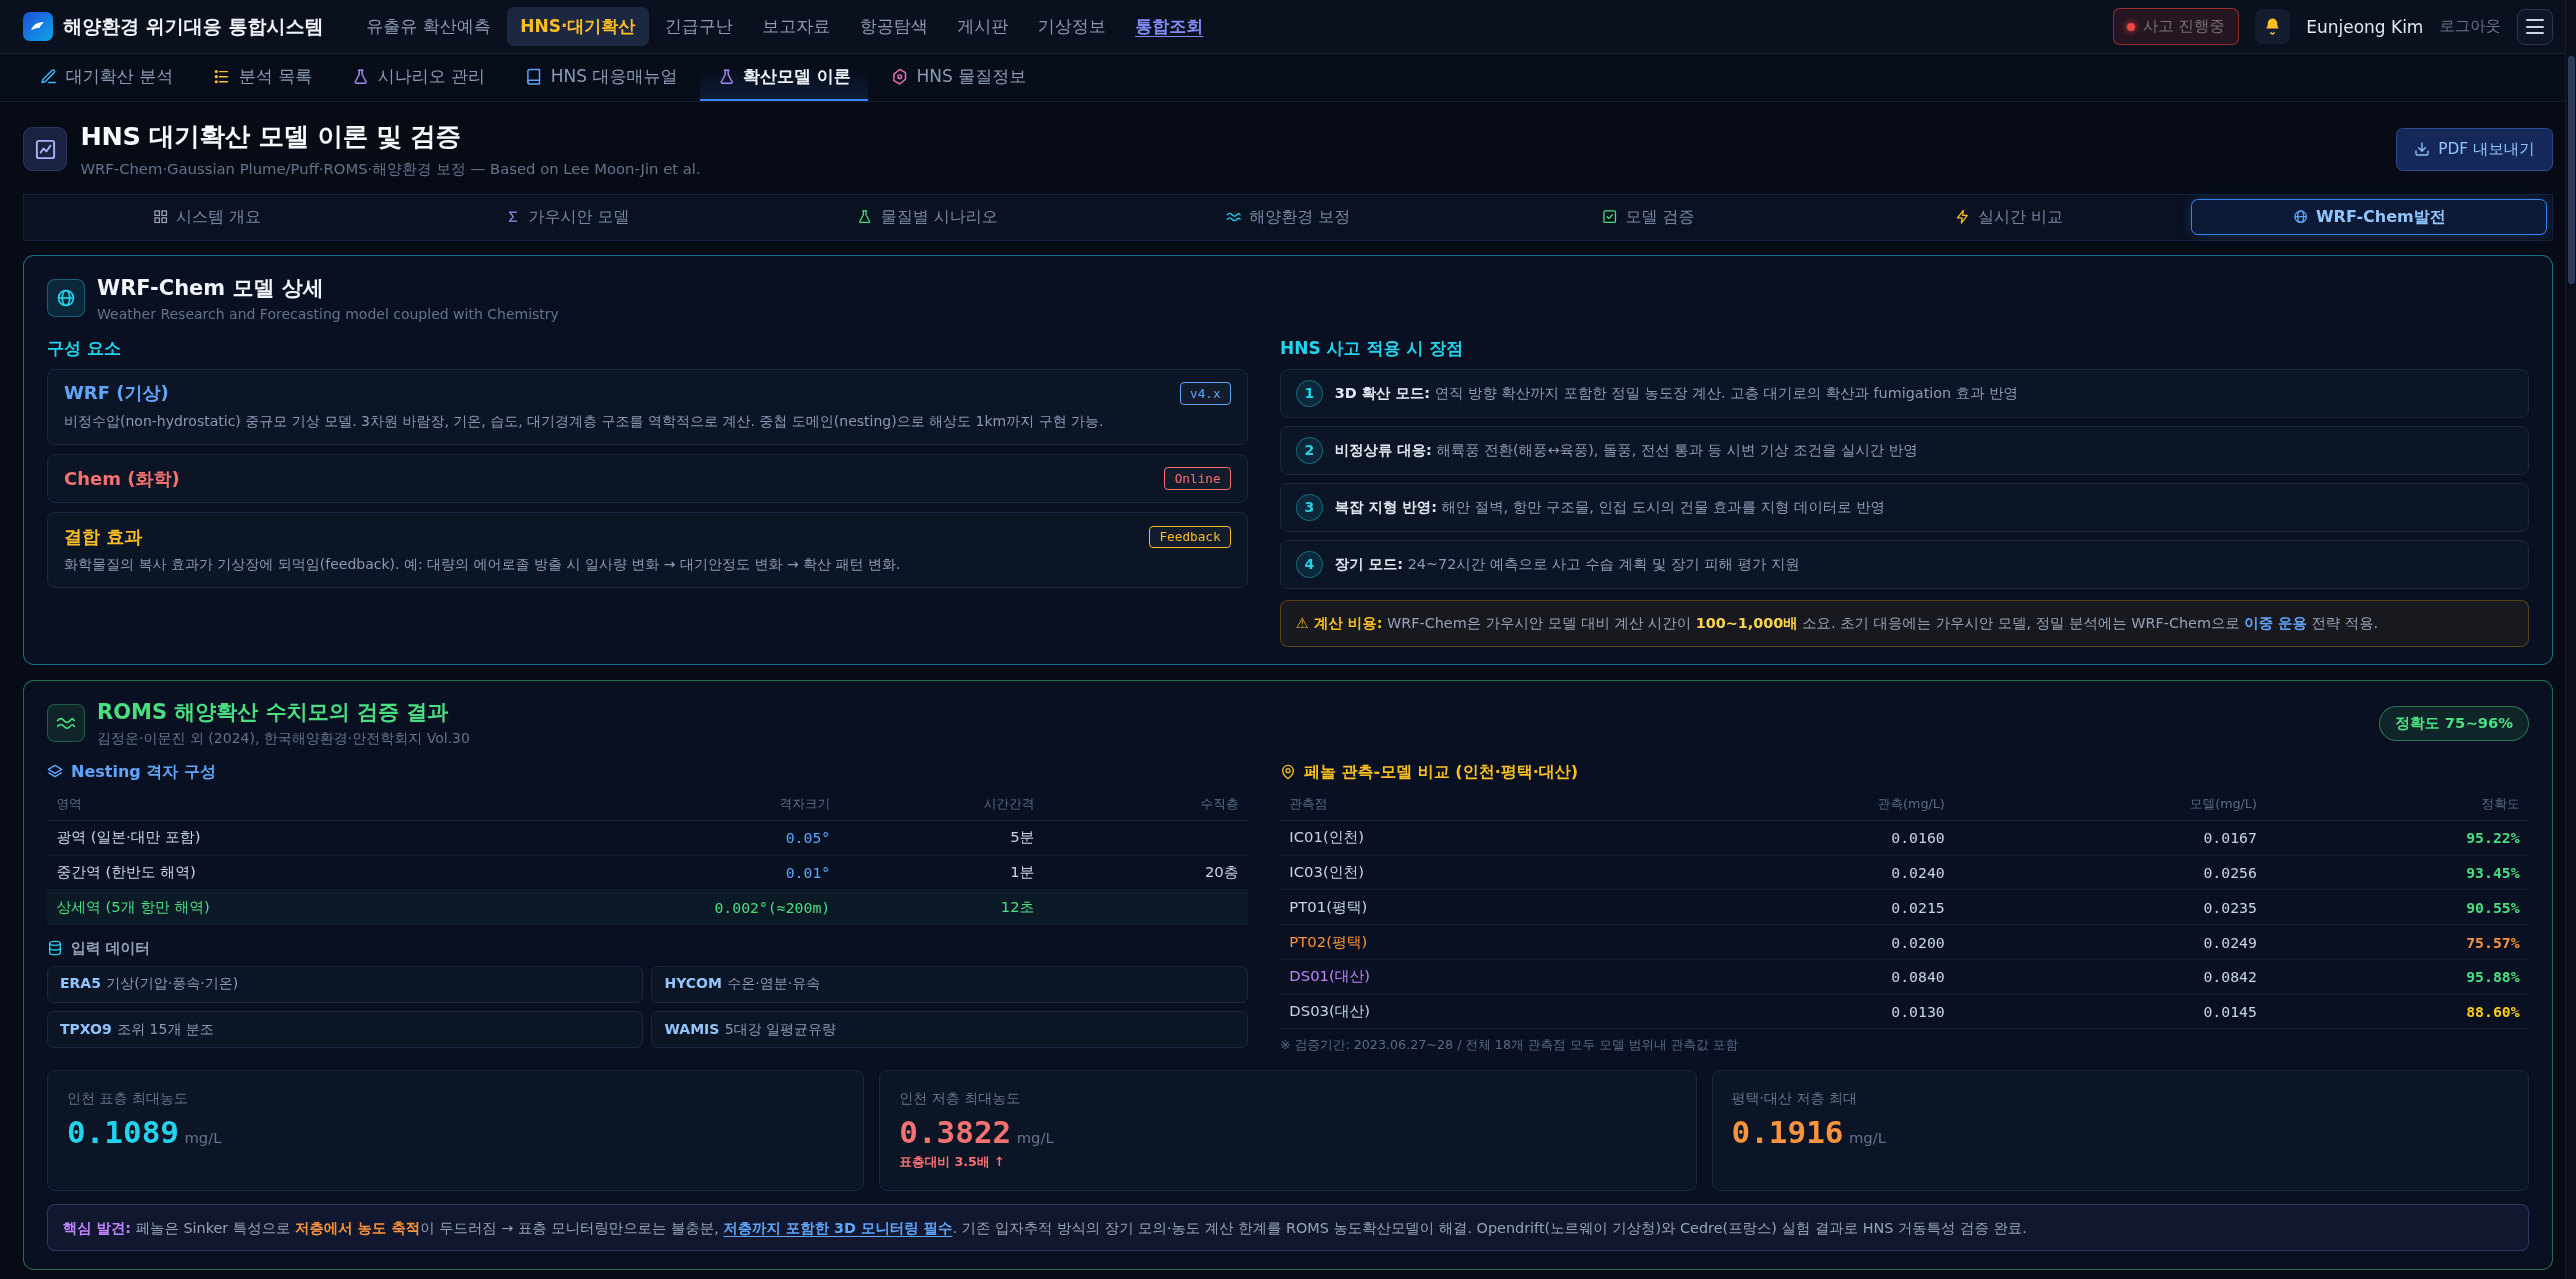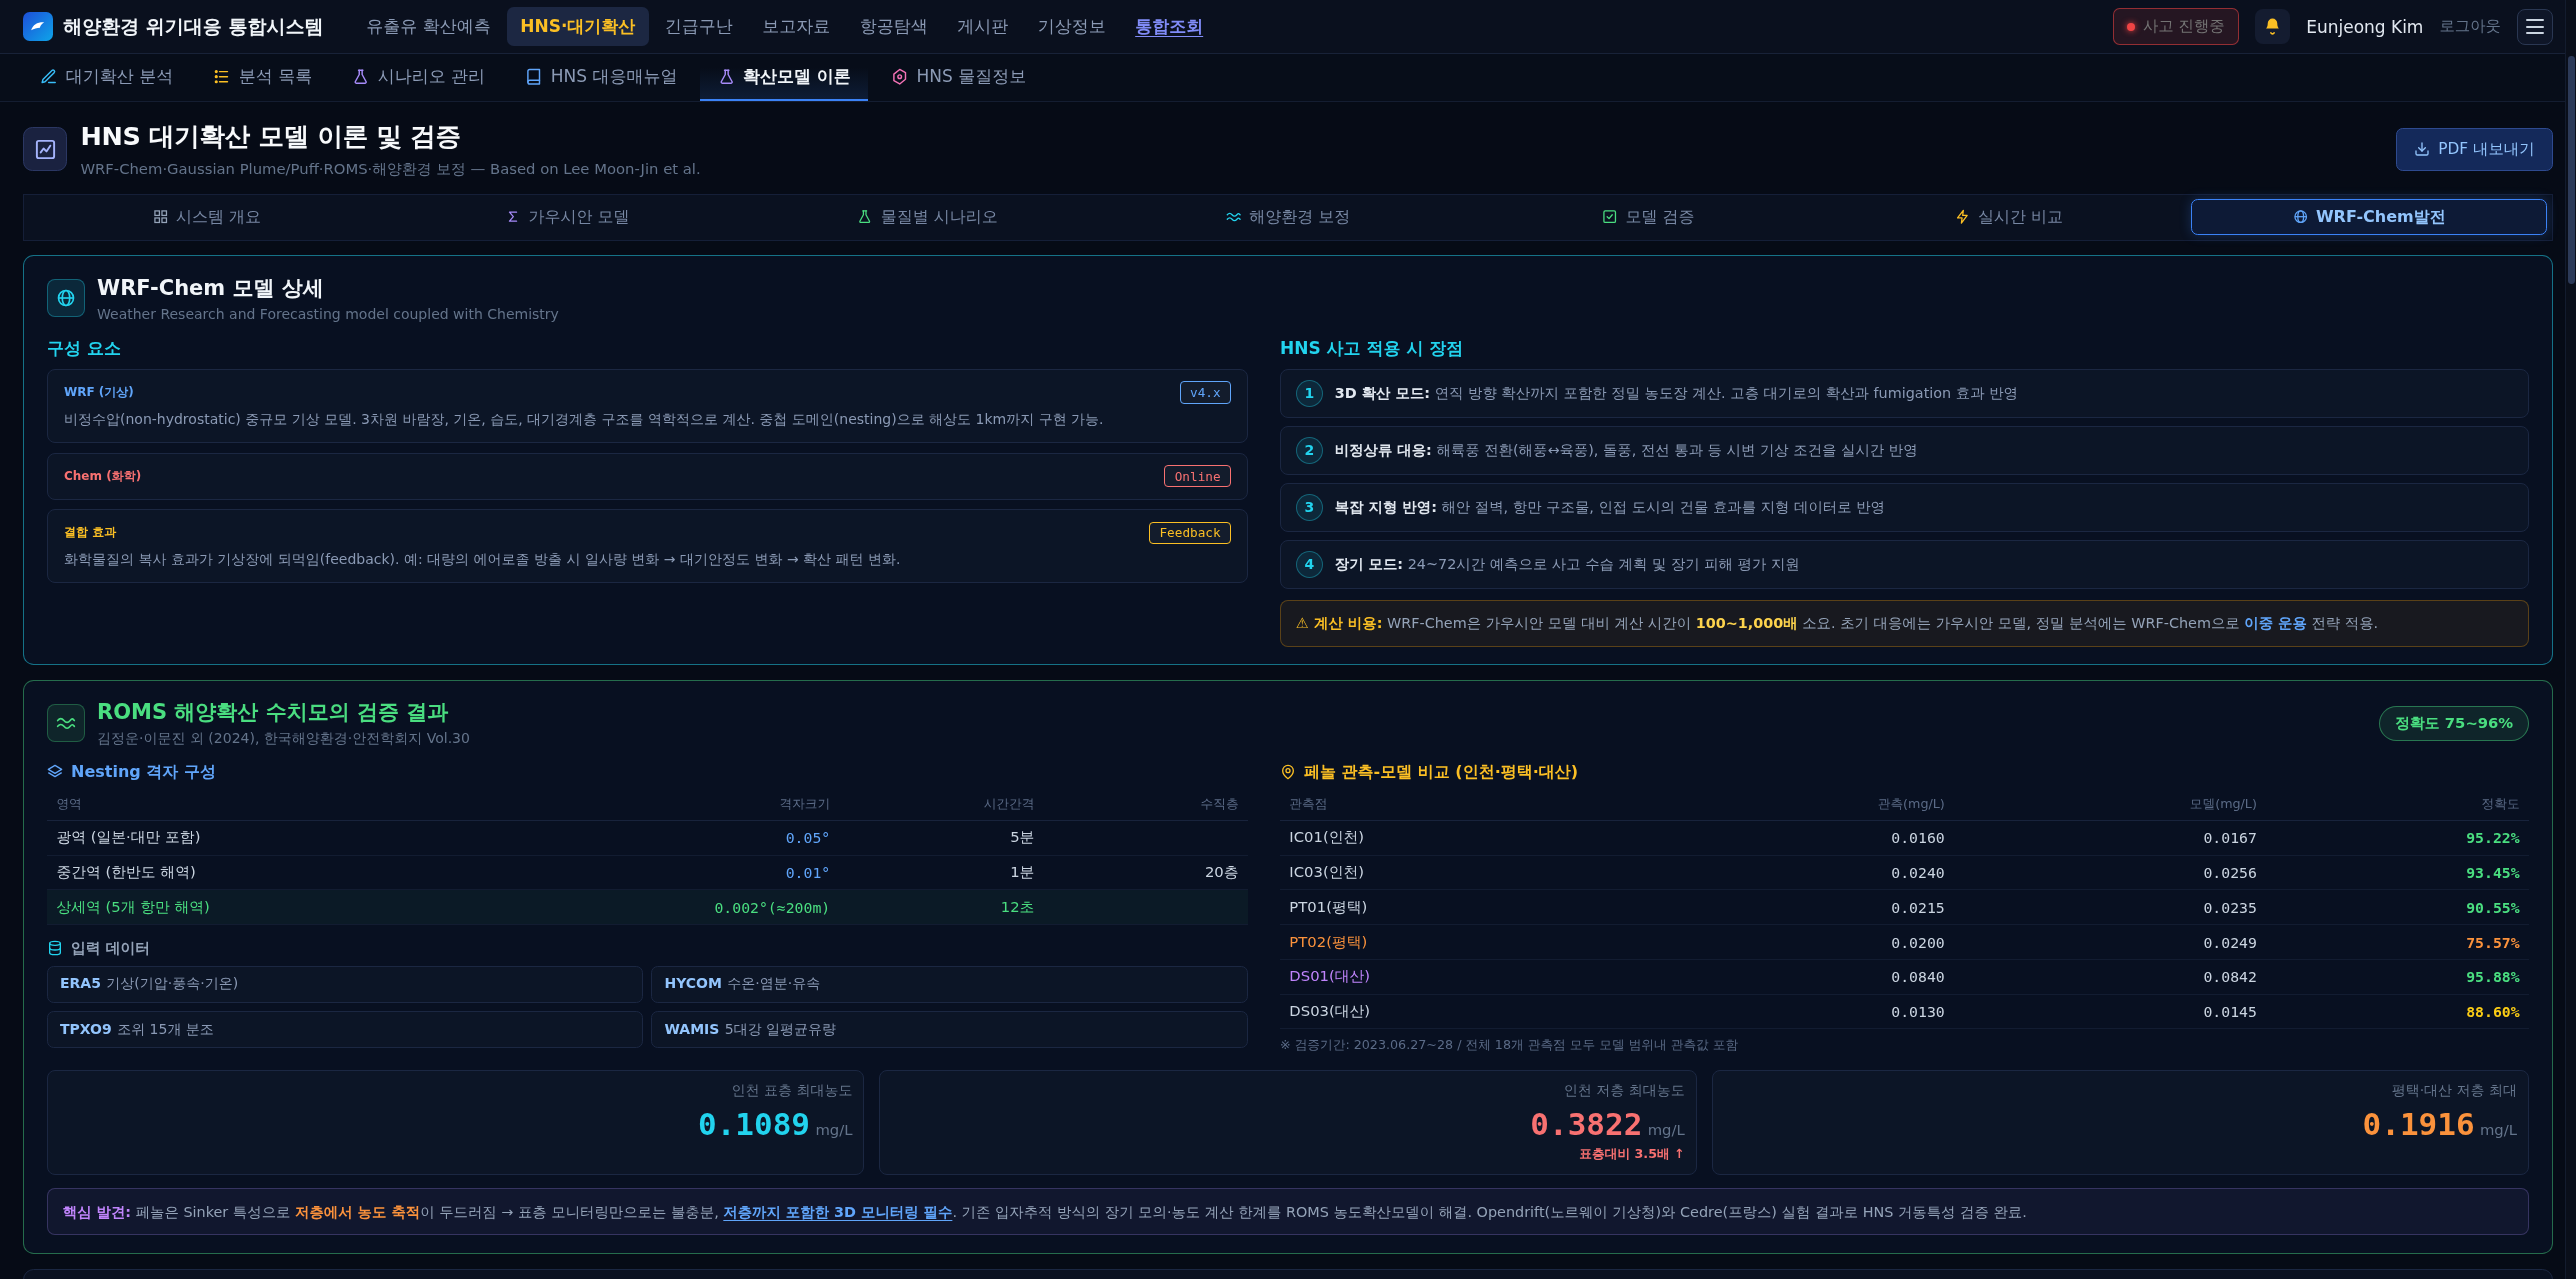--- a/index.html
+++ b/index.html
@@ -57,21 +57,21 @@
 .sec-title{font-size:21px;font-weight:bold;color:#f1f5f9}
 .sec-title.green{color:#4ade80}
 .sec-sub{font-size:14px;color:#64748b;margin-top:4px}
 .acc-badge{margin-left:auto;padding:6.7px 14.8px;border-radius:670px;border:0.7px solid rgba(74,222,128,.45);background:rgba(74,222,128,.1);color:#4ade80;font-size:14.8px;font-weight:bold;white-space:nowrap}
 
 
 .wrf-grid{display:grid;grid-template-columns:1fr 1.04fr;gap:32px;margin-top:14.8px}
 .col-heading{font-size:17px;font-weight:bold;color:#22d3ee;margin-bottom:9.4px}
 .comp-card{background:#0c1526;border:0.7px solid #1b2742;border-radius:8px;padding:11.4px 16px;margin-bottom:9.4px}
 .comp-top{display:flex;align-items:center;justify-content:space-between}
-.comp-title{font-size:12px;font-weight:bold}
+.comp-title{font-size:18px;font-weight:bold}
 .comp-badge{font-size:12.7px;padding:2.7px 9.4px;border-radius:4px;border:0.7px solid currentColor;font-family:"DejaVu Sans Mono","Liberation Mono",monospace;background:rgba(255,255,255,.03)}
 .comp-desc{font-size:14px;color:#8b9ab5;line-height:1.55;margin-top:5.4px}
 .adv-row{display:flex;gap:12px;background:#0c1526;border:0.7px solid #1b2742;border-radius:8px;padding:10px 14.8px;margin-bottom:8px;align-items:flex-start}
 .adv-num{flex:none;width:27px;height:27px;border-radius:50%;background:rgba(34,211,238,.1);border:0.7px solid rgba(34,211,238,.35);color:#22d3ee;display:flex;align-items:center;justify-content:center;font-size:14px;font-weight:bold}
 .adv-text{font-size:14.4px;color:#8b9ab5;line-height:1.5;padding-top:3.4px}
 .adv-text b{color:#e2e8f0}
 .cost-note{margin-top:10.7px;background:rgba(245,158,11,.07);border:0.7px solid rgba(245,158,11,.3);border-radius:8px;padding:11.4px 14.8px;font-size:14.4px;color:#94a3b8;line-height:1.55}
 .cost-label{color:#fbbf24;font-weight:bold}
 .cost-hl1{color:#fcd34d;font-weight:bold}
 .cost-hl2{color:#60a5fa;font-weight:bold}
@@ -91,21 +91,21 @@
 tr.hl-green td{background:rgba(74,222,128,.05);color:#4ade80}
 tr.hl-green .grid-val{color:#4ade80}
 .inputs-heading{display:flex;align-items:center;gap:8px;font-size:14.8px;color:#94a3b8;font-weight:bold;margin:13.4px 0 8px}
 .inputs-heading .ic{color:#22d3ee}
 .chips{display:grid;grid-template-columns:1fr 1fr;gap:8px}
 .chip{background:#0c1526;border:0.7px solid #1b2742;border-radius:6.7px;padding:8.7px 12px;font-size:14px;color:#8b9ab5;white-space:nowrap;overflow:hidden}
 .chip b{color:#93c5fd;margin-right:5.4px}
 .note{font-size:12.7px;color:#5b6b87;margin-top:8px}
 .acc-cell{font-weight:bold}
 .stats-row{display:grid;grid-template-columns:1fr 1fr 1fr;gap:14.8px;margin-top:16px}
-.stat-card{background:#0c1526;border:0.7px solid #1b2742;border-radius:8px;padding:11px;text-align:right}
+.stat-card{background:#0c1526;border:0.7px solid #1b2742;border-radius:8px;padding:19px;text-align:left}
 .stat-label{font-size:14px;color:#64748b}
 .stat-value{font-size:31px;font-weight:bold;margin-top:5.4px;font-family:"DejaVu Sans Mono","Liberation Mono",monospace}
 .stat-unit{font-size:14.8px;color:#64748b;font-weight:normal;margin-left:5.4px;font-family:"DejaVu Sans","Liberation Sans",sans-serif}
 .stat-sub{font-size:12.7px;color:#f87171;margin-top:4px;font-weight:bold}
 .stat-sub:empty{display:none}
 .finding{margin-top:13.4px;background:rgba(167,139,250,.06);border:0.7px solid rgba(167,139,250,.25);border-radius:8px;padding:11.4px 14.8px;font-size:14.4px;color:#94a3b8;line-height:1.55}
 .find-label{color:#c084fc;font-weight:bold}
 .find-hl1{color:#fb923c;font-weight:bold}
 .find-hl2{color:#60a5fa;font-weight:bold;text-decoration:underline;text-underline-offset:2.7px}
 

